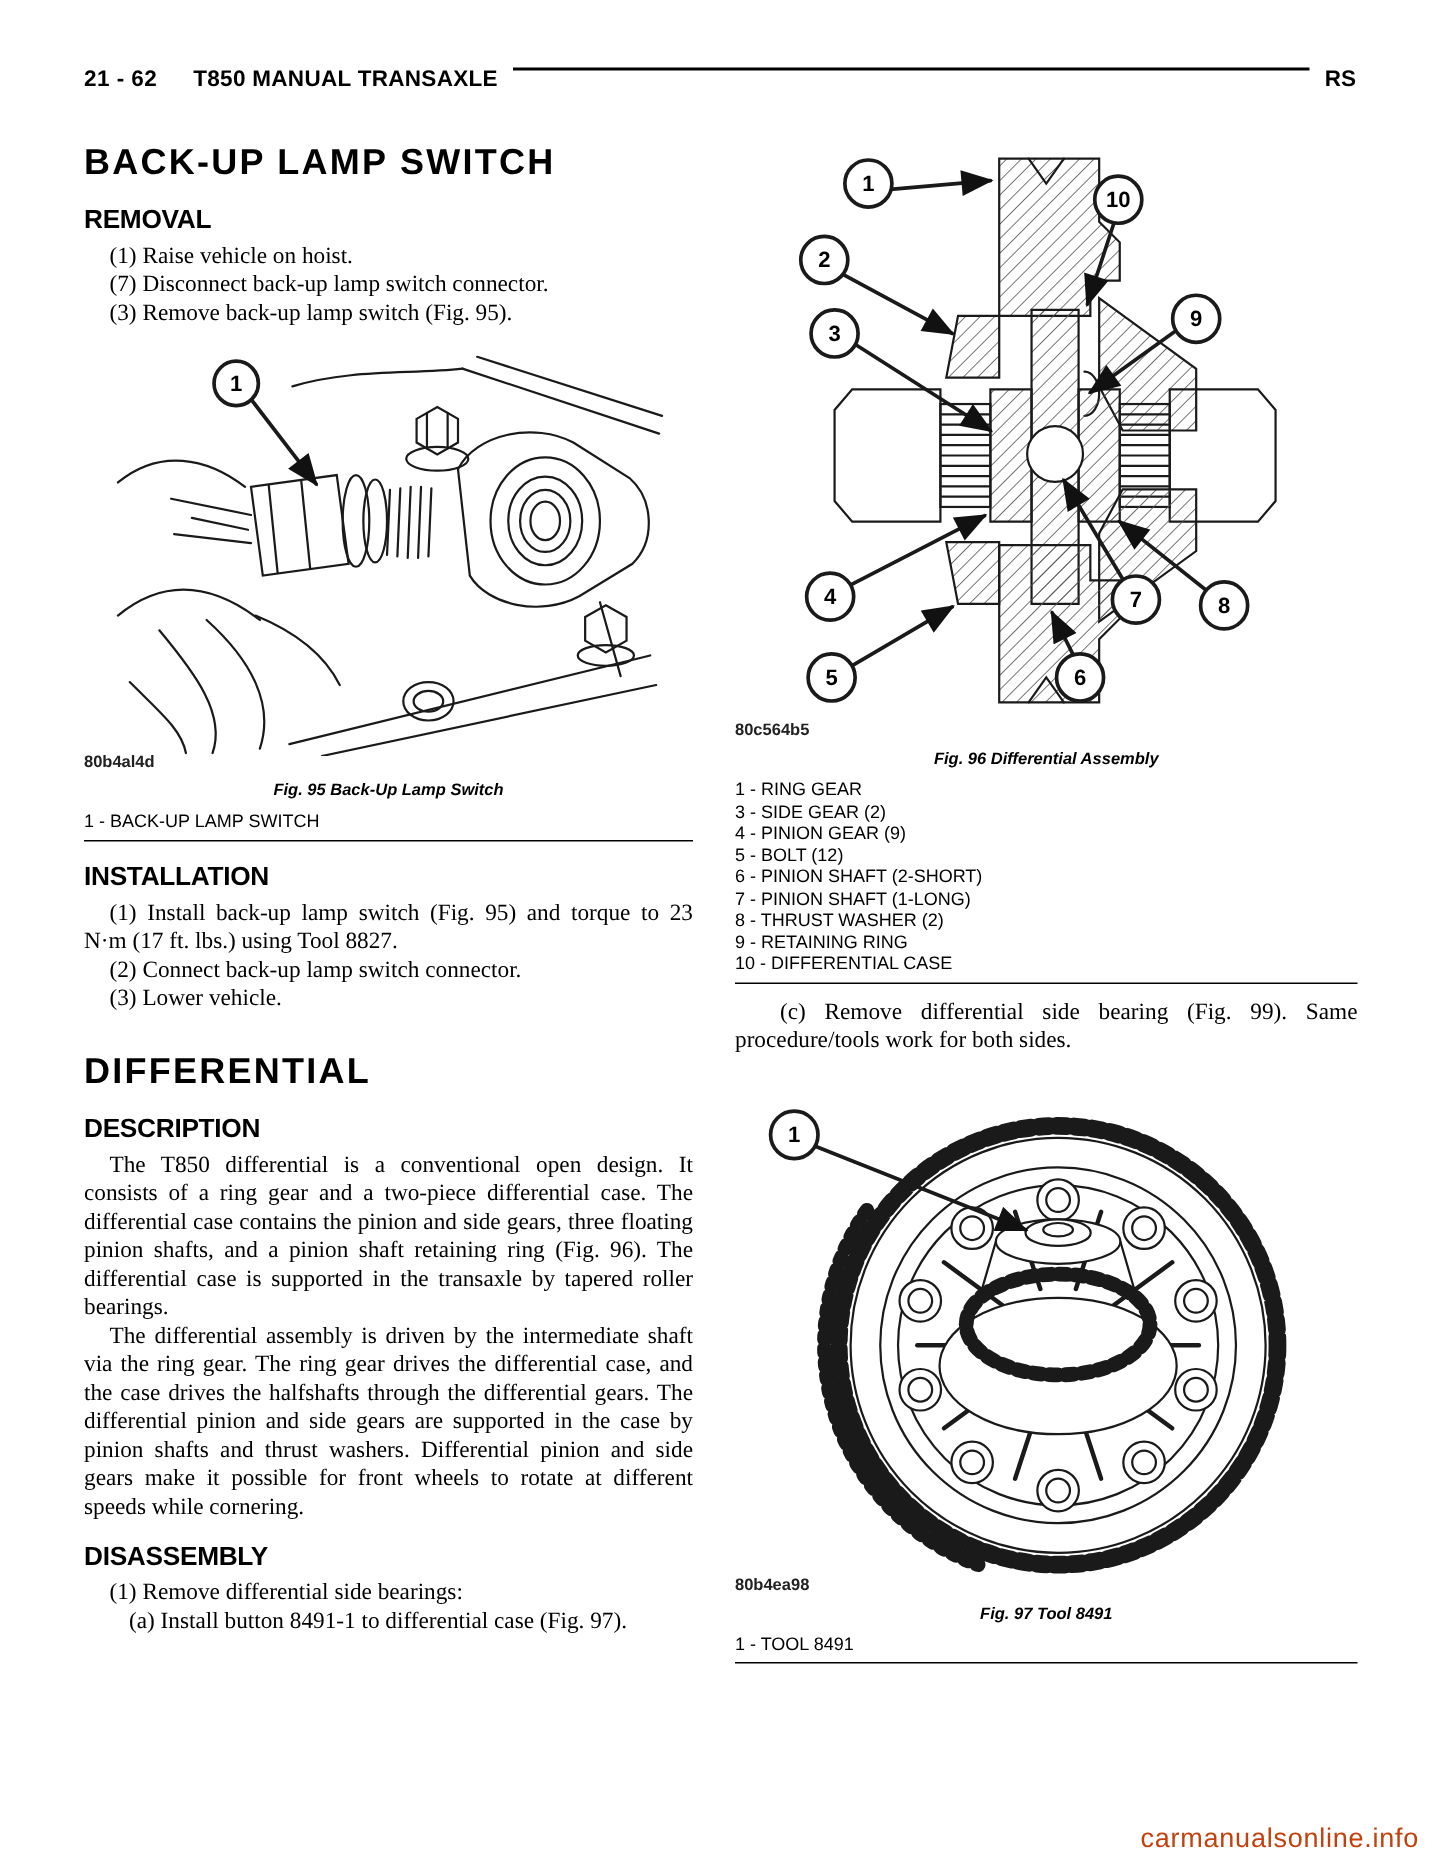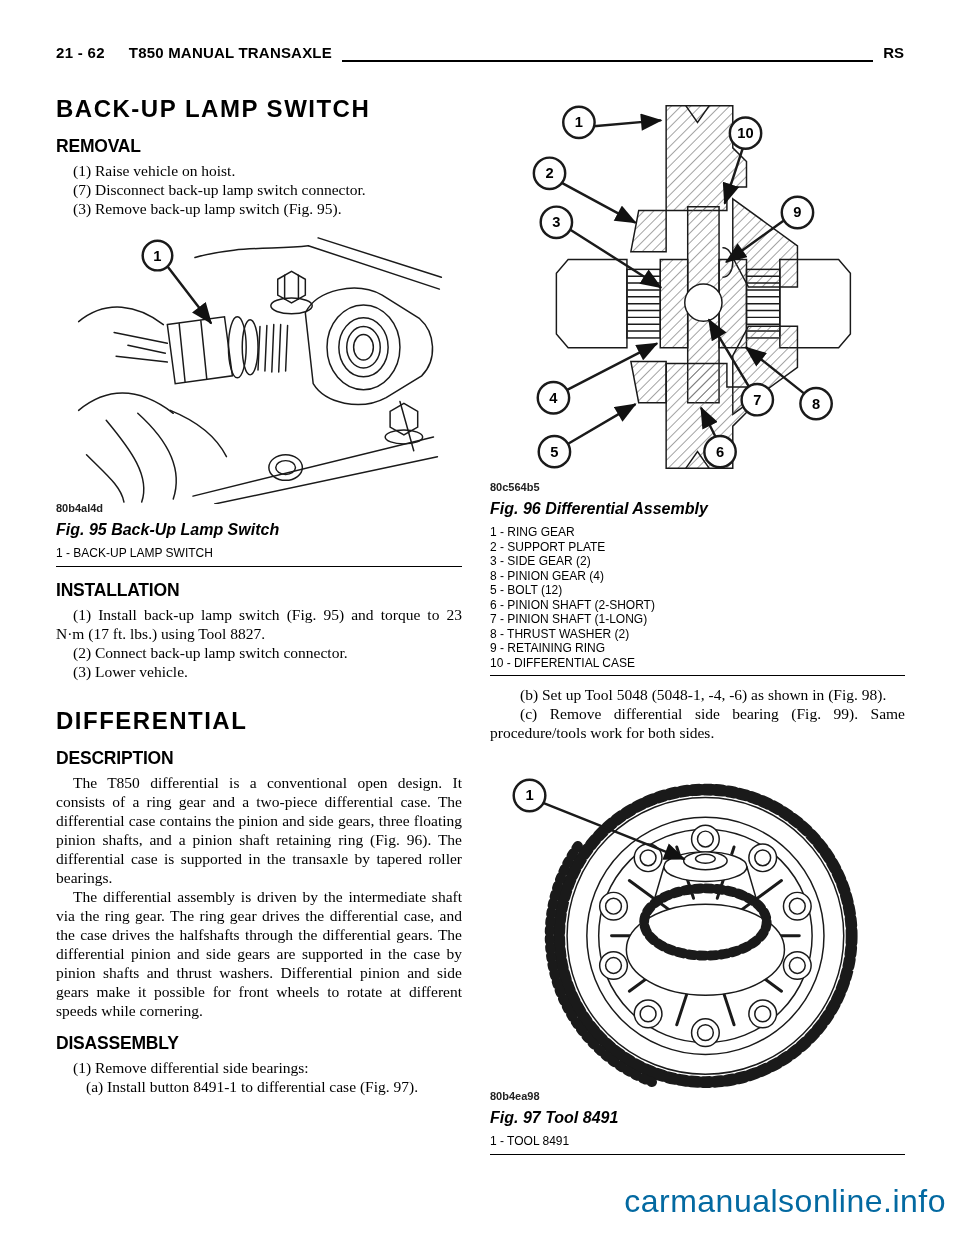--- a/index.html
+++ b/index.html
@@ -3,21 +3,21 @@
 <meta charset="utf-8">
 <style>
   * { margin:0; padding:0; box-sizing:border-box; }
   html,body { background:#e8e8e8; }
   .page {
     width:960px; height:1242px; margin:0 auto; position:relative;
     background:#ffffff; color:#000; overflow:hidden;
     font-family:"Liberation Serif", serif;
   }
   
-  .header { margin:44px 56px 0 56px; display:flex; align-items:flex-end;
+  .header { margin:44px 56px 0 56px; display:flex; align-items:flex-start;
     font-family:"Liberation Sans", sans-serif; font-weight:bold; font-size:15px; }
   .hdr-num { margin-right:24px; letter-spacing:0.3px; white-space:nowrap; }
   .hdr-title { letter-spacing:0.2px; white-space:nowrap; }
   .hdr-rule { flex:1; border-top:2.5px solid #000; margin:0 10px; position:relative; top:1px; }
   .hdr-right { white-space:nowrap; }
   
   .columns { display:flex; margin:28px 55px 0 56px; gap:28px; }
   .col-left  { width:408px; }
   .col-right { flex:1; }
   
@@ -26,28 +26,28 @@
   .sub-heading { font-family:"Liberation Sans", sans-serif; font-weight:bold;
     font-size:17.5px; letter-spacing:-0.2px; margin:13px 0 4px; }
   .step, .body-par { font-size:15.5px; line-height:19px; text-align:justify;
     text-indent:17px; }
   .substep { text-indent:30px; }
   
   .figure { margin-top:10px; }
   .linework { display:block; margin:0 auto; }
   .fig-code { text-align:left; font-family:"Liberation Sans", sans-serif;
     font-weight:bold; font-size:11px; color:#222; padding-right:6px; margin-top:-2px; }
-  .fig-caption { font-family:"Liberation Sans", sans-serif;
-    font-weight:bold; font-style:italic; font-size:16px; margin:7px 0 7px; }
+  .fig-caption { text-align:center; font-family:"Liberation Sans", sans-serif;
+    font-weight:bold; font-style:italic; font-size:11px; margin:7px 0 7px; }
   .legend { font-family:"Liberation Sans", sans-serif; font-size:12px; line-height:14.5px; }
   .rule { border-top:1.5px solid #000; margin-top:5px; }
   .after-rule-gap { height:9px; }
   
-  .watermark { position:absolute; right:14px; bottom:22px;
-    font-family:"Liberation Sans", sans-serif; font-size:32px; color:#0369a1;
+  .watermark { position:absolute; right:14px; bottom:6px;
+    font-family:"Liberation Sans", sans-serif; font-size:18px; color:#c2410c;
     letter-spacing:0.5px; }
   
   .co-num { font-family:"Liberation Sans", sans-serif; font-weight:bold; font-size:15px; }
 </style>
 </head>
 <body>
 
 <div class="page">
 
   <div class="header">
@@ -262,35 +262,33 @@
           <g>
             <line x1="256" y1="59" x2="238" y2="114" stroke-width="2.5" marker-end="url(#ah96)"></line>
             <circle cx="259" cy="43" r="16" fill="#fff" stroke-width="2.5"></circle>
             <text class="co-num" x="259" y="48" text-anchor="middle" fill="#000" stroke="none">10</text>
           </g>
         </svg>
         <div class="fig-code">80c564b5</div>
         <div class="fig-caption">Fig. 96 Differential Assembly</div>
         <div class="legend">
           <div>1 - RING GEAR</div>
-          <div>2 - SUPPORT PLATE</div>
           <div>3 - SIDE GEAR (2)</div>
-          <div>8 - PINION GEAR (4)</div>
+          <div>4 - PINION GEAR (9)</div>
           <div>5 - BOLT (12)</div>
           <div>6 - PINION SHAFT (2-SHORT)</div>
           <div>7 - PINION SHAFT (1-LONG)</div>
           <div>8 - THRUST WASHER (2)</div>
           <div>9 - RETAINING RING</div>
           <div>10 - DIFFERENTIAL CASE</div>
         </div>
         <div class="rule"></div>
       </div>
 
       <div class="after-rule-gap"></div>
-      <p class="step substep">(b) Set up Tool 5048 (5048-1, -4, -6) as shown in (Fig. 98).</p>
       <p class="step substep">(c) Remove differential side bearing (Fig. 99). Same procedure/tools work for both sides.</p>
 
       <div class="figure" style="margin-top:14px;">
         <svg class="linework" width="415" height="336" viewBox="0 0 420 340" fill="none" stroke="#1a1a1a" stroke-width="1.5" stroke-linecap="round">
           <defs>
             <marker id="ah97" viewBox="0 0 10 8" refX="9" refY="4" markerWidth="9" markerHeight="7" orient="auto">
               <path d="M0,0 L10,4 L0,8 Z" fill="#111" stroke="none"></path>
             </marker>
           </defs>
 

